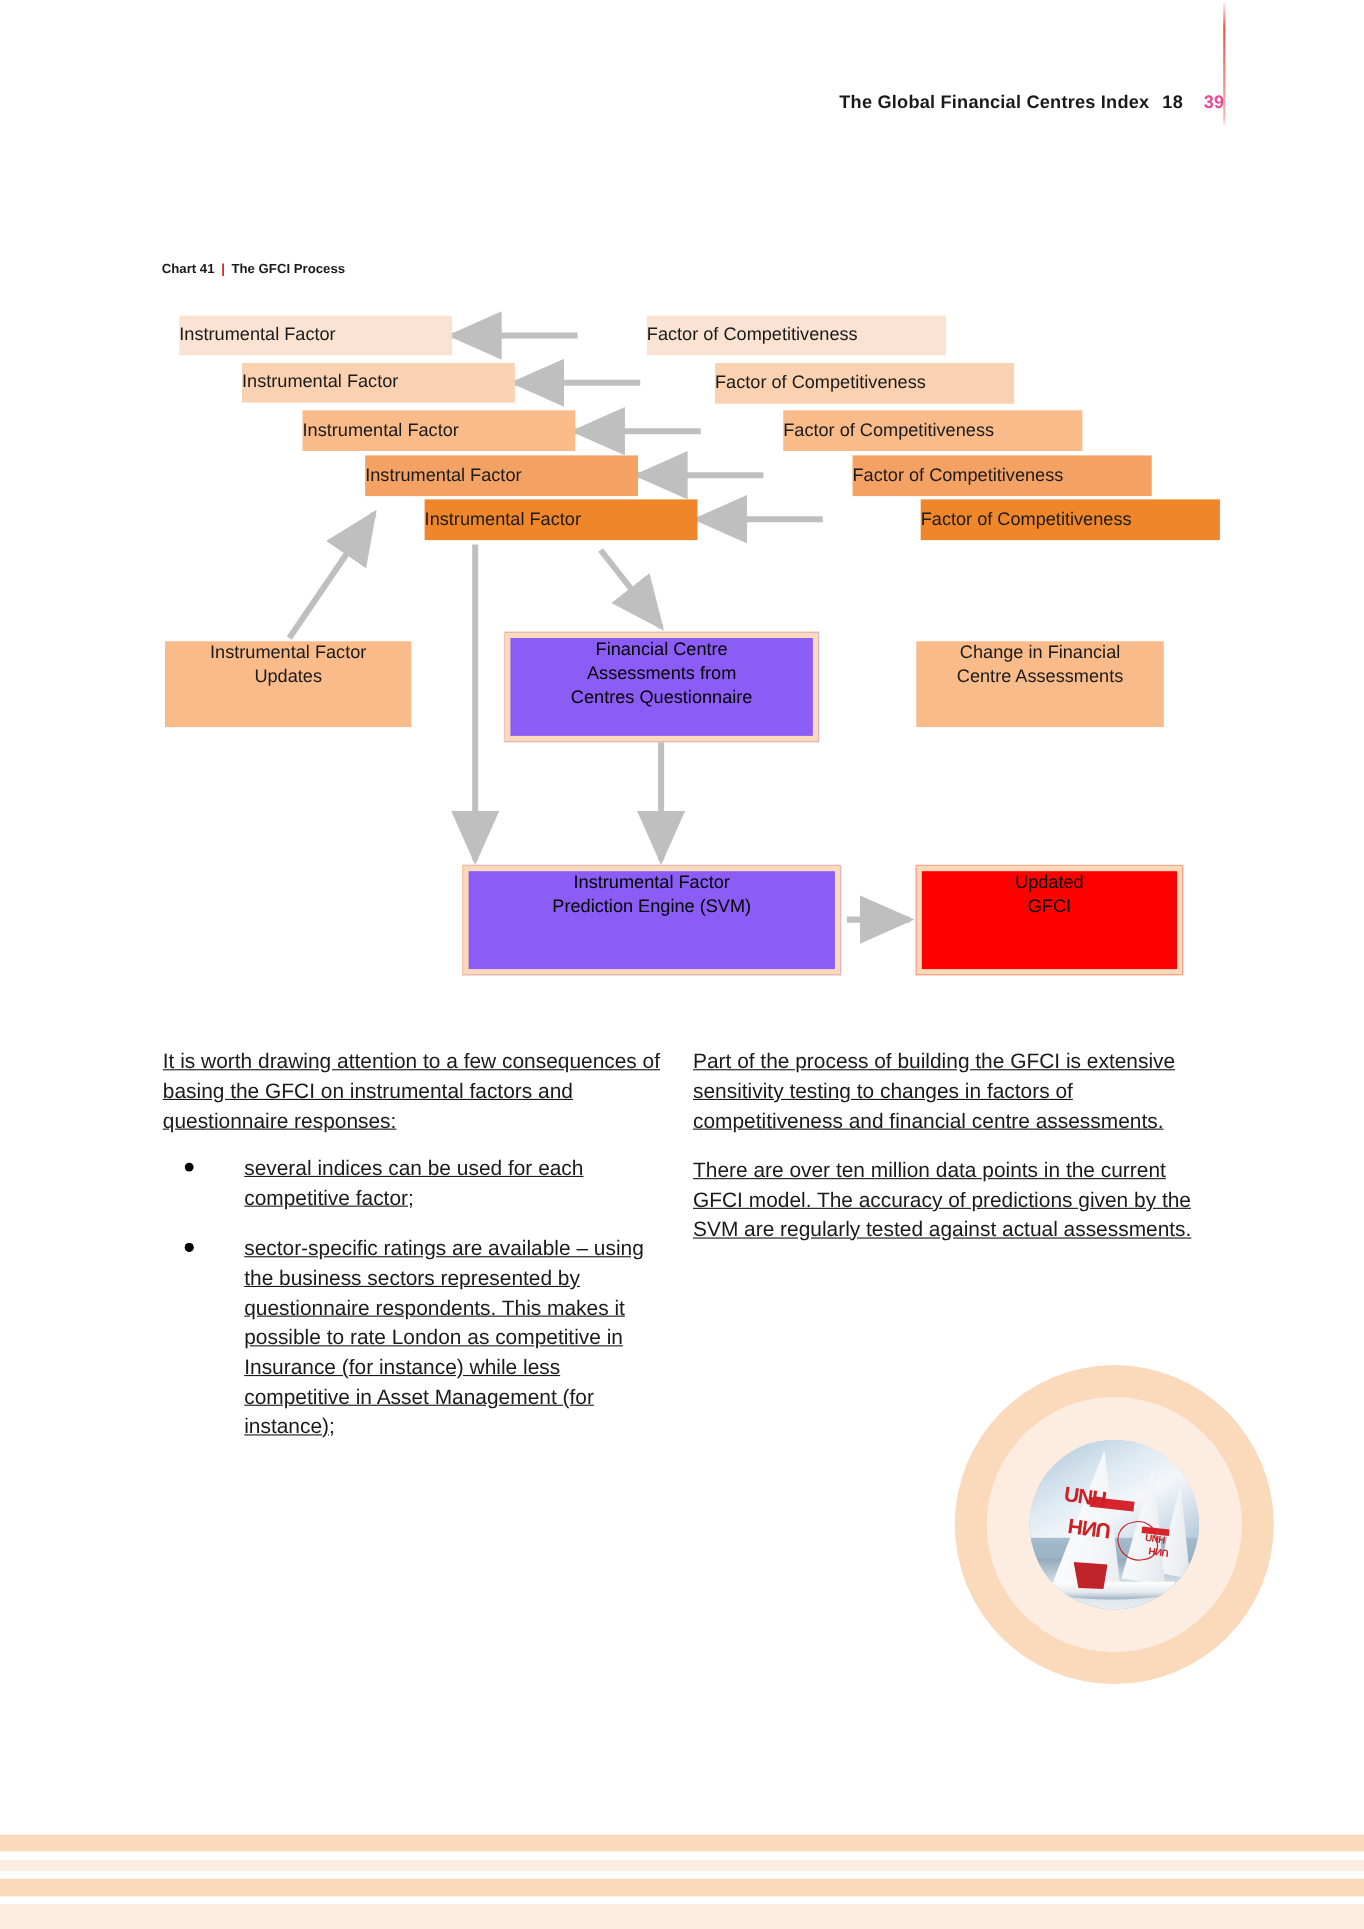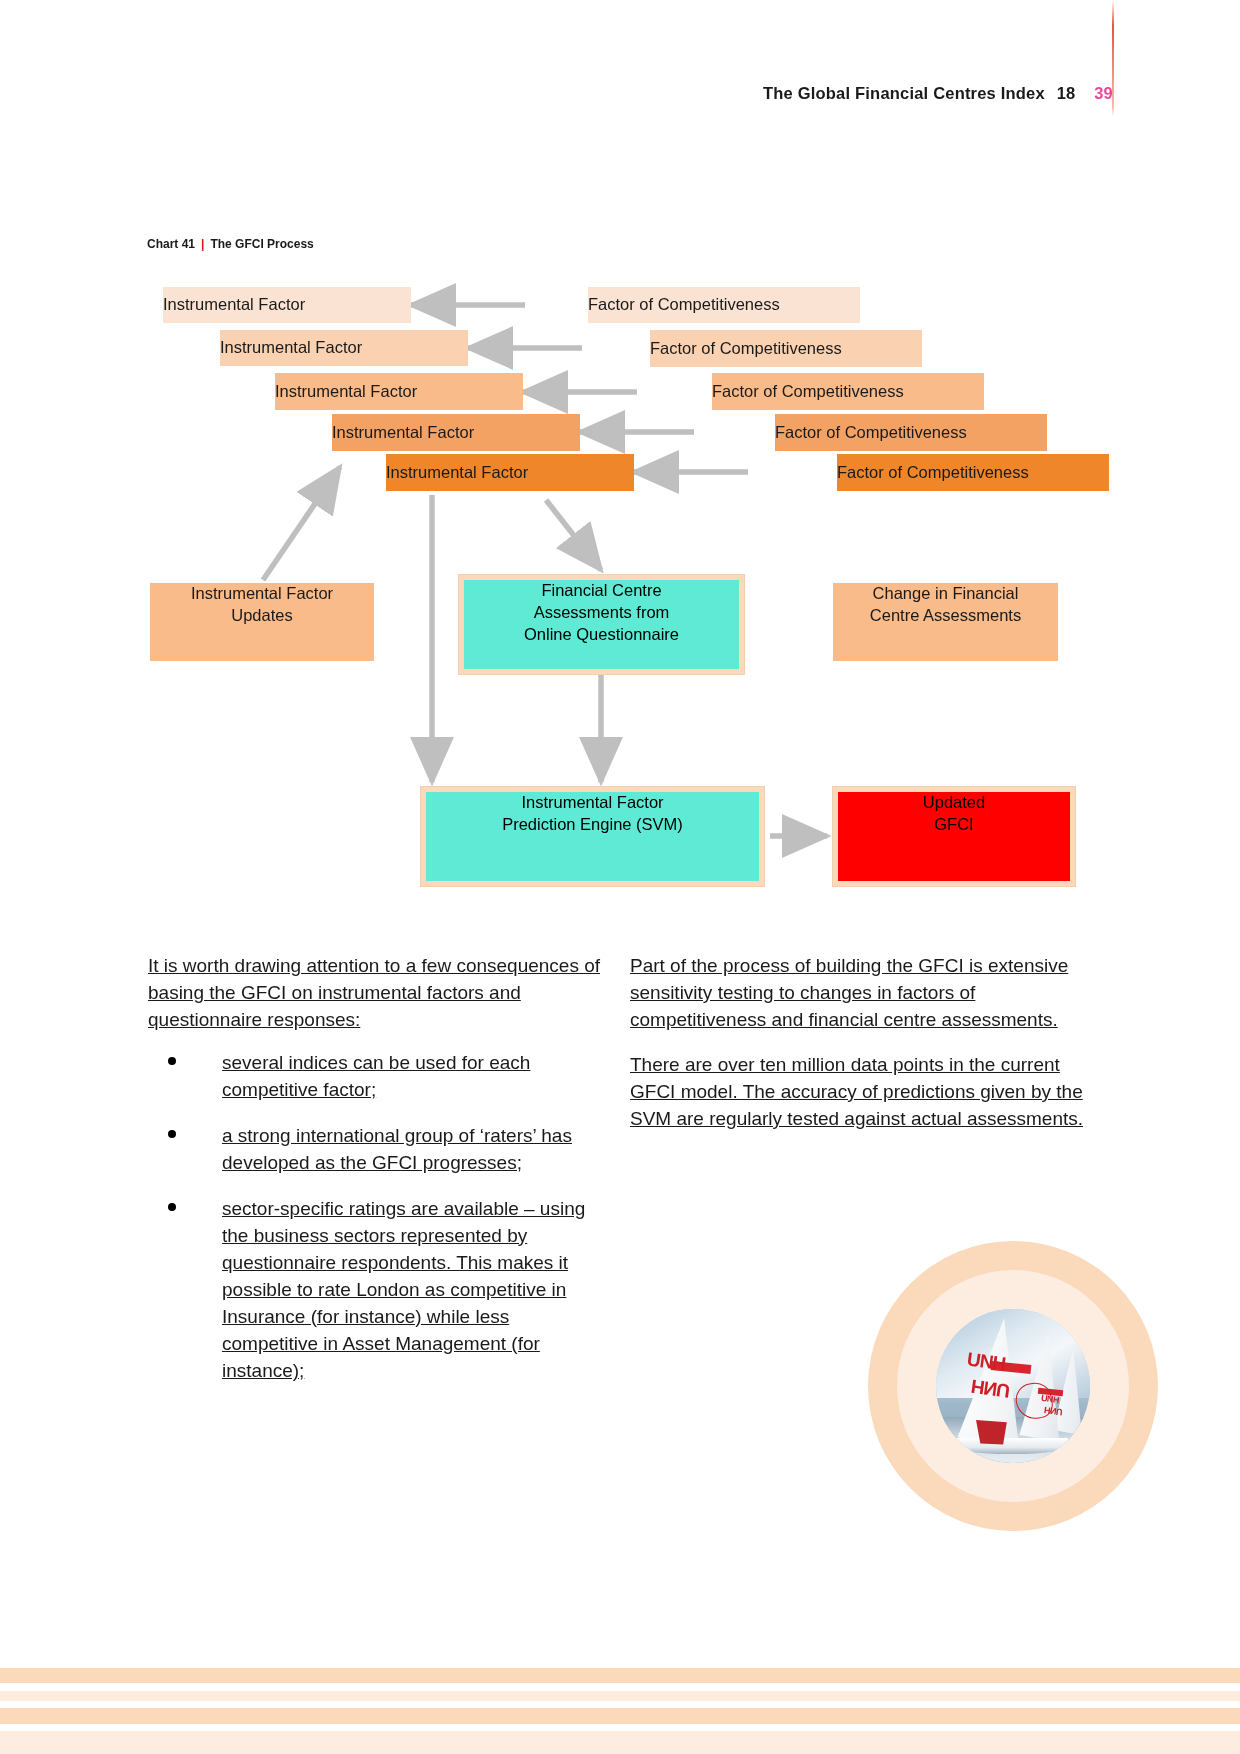--- a/index.html
+++ b/index.html
@@ -45,21 +45,21 @@
     box-sizing:border-box;
     z-index:3;
   }
   .node.cascade{ font-size:16.5px; }
 
   .nbox-red{
     color:#000;
     border:5px solid #fbd9bb;
     box-shadow:0 0 0 1px #f6cfae;
   }
-  .red-dark{ background:#5eead4; }
+  .red-dark{ background:#8b5cf6; }
   .red-bright{ background:#ff0000; }
 
   
   .col{ position:absolute; font-size:19px; line-height:1.42;text-decoration:underline; }
   .col p{ margin:0 0 16px 0; }
   .bullets{ margin:16px; padding:0; list-style:none; }
   .bullets li{
     position:relative;
     padding-left:58px;
     margin-bottom:19px;
@@ -227,21 +227,21 @@
   </div>
 
   <div class="node" style="left:150px; top:583px; width:224px; height:78px; background:#f9bb8a; flex-direction:column;">
     <span>Instrumental Factor</span>
     <span>Updates</span>
   </div>
 
   <div class="node nbox-red red-dark" style="left:459px; top:575px; width:285px; height:99px; flex-direction:column;">
     <span>Financial Centre</span>
     <span>Assessments from</span>
-    <span>Online Questionnaire</span>
+    <span>Centres Questionnaire</span>
   </div>
 
   <div class="node" style="left:833px; top:583px; width:225px; height:78px; background:#f9bb8a; flex-direction:column;">
     <span>Change in Financial</span>
     <span>Centre Assessments</span>
   </div>
 
   <div class="node nbox-red red-dark" style="left:421px; top:787px; width:343px; height:99px; flex-direction:column;">
     <span>Instrumental Factor</span>
     <span>Prediction Engine (SVM)</span>
@@ -255,21 +255,20 @@
 
 <div class="col" style="left:148px; top:953px; width:472px;">
   <p>It is worth drawing attention to a few consequences of basing the GFCI on instrumental factors and questionnaire responses:</p>
   <ul class="bullets">
     <li>
       <span class="dot"></span>
       <span>several indices can be used for each competitive factor;</span>
     </li>
     <li>
       <span class="dot"></span>
-      <span>a strong international group of ‘raters’ has developed as the GFCI progresses;</span>
     </li>
     <li>
       <span class="dot"></span>
       <span>sector-specific ratings are available – using the business sectors represented by questionnaire respondents.  This makes it      possible to rate London as competitive in Insurance (for instance) while less competitive in Asset Management (for instance);</span>
     </li>
   </ul>
 </div>
 
 <div class="col" style="left:630px; top:953px; width:465px;">
   <p style="margin-bottom:18px;">Part of the process of building the GFCI is extensive sensitivity testing to changes in factors of competitiveness and financial centre assessments.</p>

